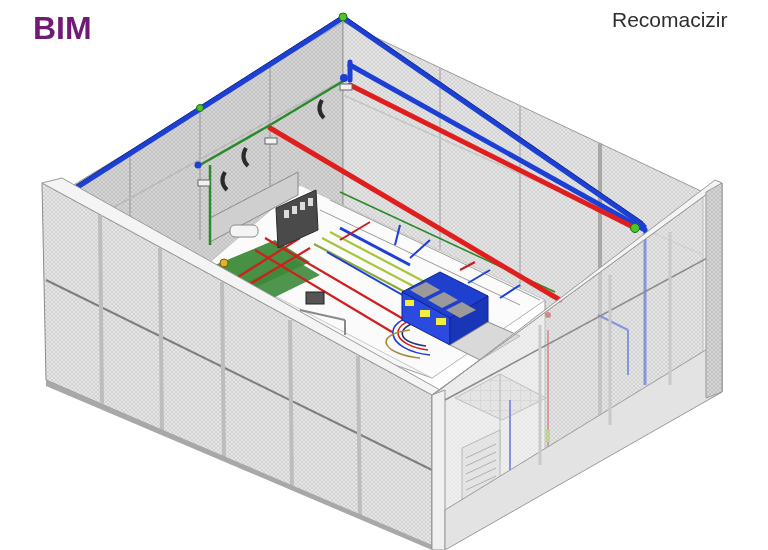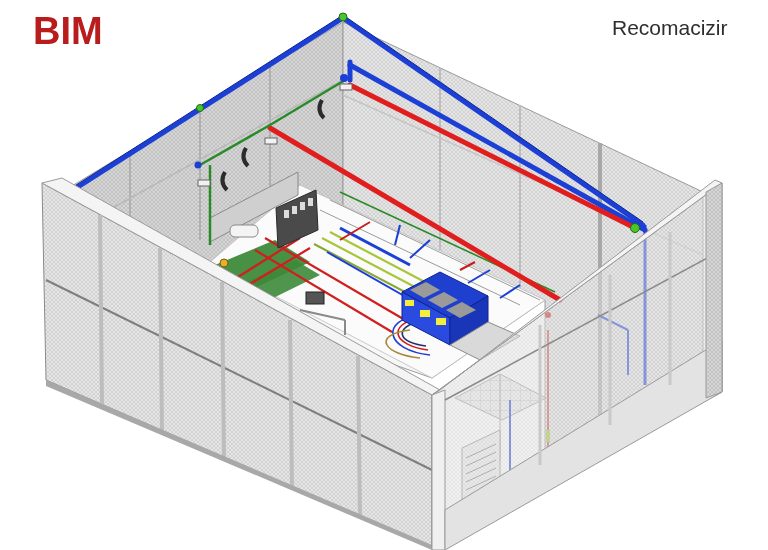--- a/index.html
+++ b/index.html
@@ -1,18 +1,18 @@
 <!DOCTYPE html>
 <html><head>
 <meta charset="utf-8">
 <style>
   html, body { margin:0; padding:0; background:#ffffff; }
   body { width:768px; height:550px; position:relative; overflow:hidden; font-family:"Liberation Sans", sans-serif; }
-  .title { position:absolute; left:33px; top:10px; font-size:38px; font-weight:bold; color:#b91c1c; letter-spacing:0px; }
-  .subtitle { position:absolute; left:612px; top:8px; font-size:21px; color:#2e2e2e;margin-top:8px; }
+  .title { position:absolute; left:33px; top:10px; font-size:32px; font-weight:bold; color:#701a75; letter-spacing:0px; }
+  .subtitle { position:absolute; left:612px; top:8px; font-size:21px; color:#2e2e2e; }
   svg.scene { position:absolute; left:0; top:0; }
 </style>
 </head>
 <body>
 
 <div class="title">BIM</div>
 <div class="subtitle">Recomacizir</div>
 
 <svg class="scene" width="768" height="550" viewBox="0 0 768 550">
   <defs>

